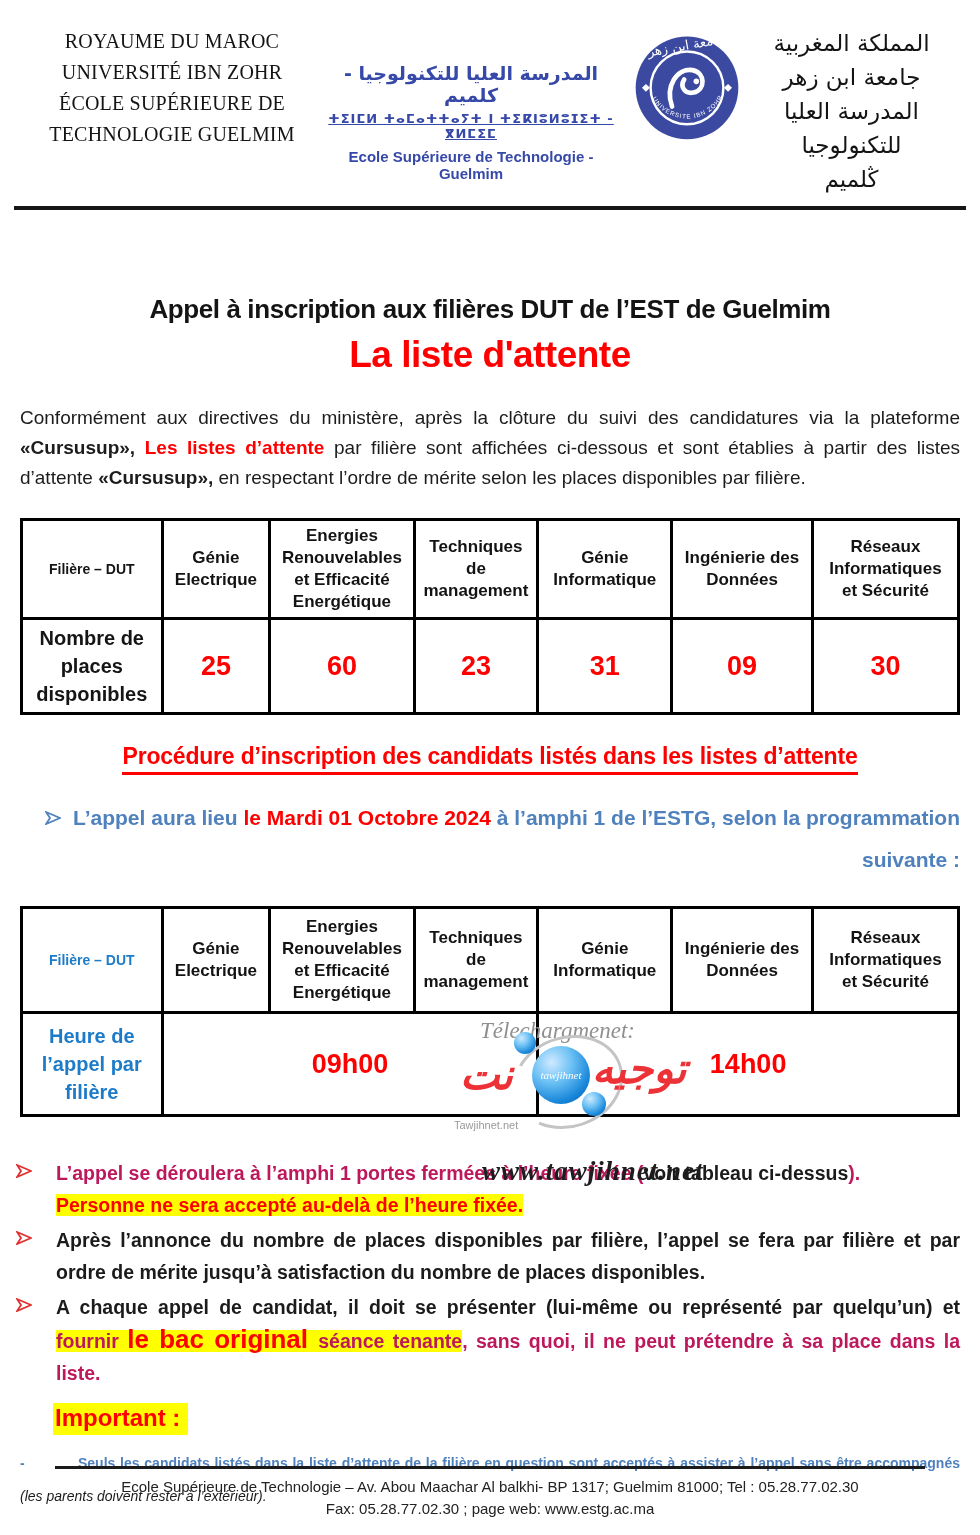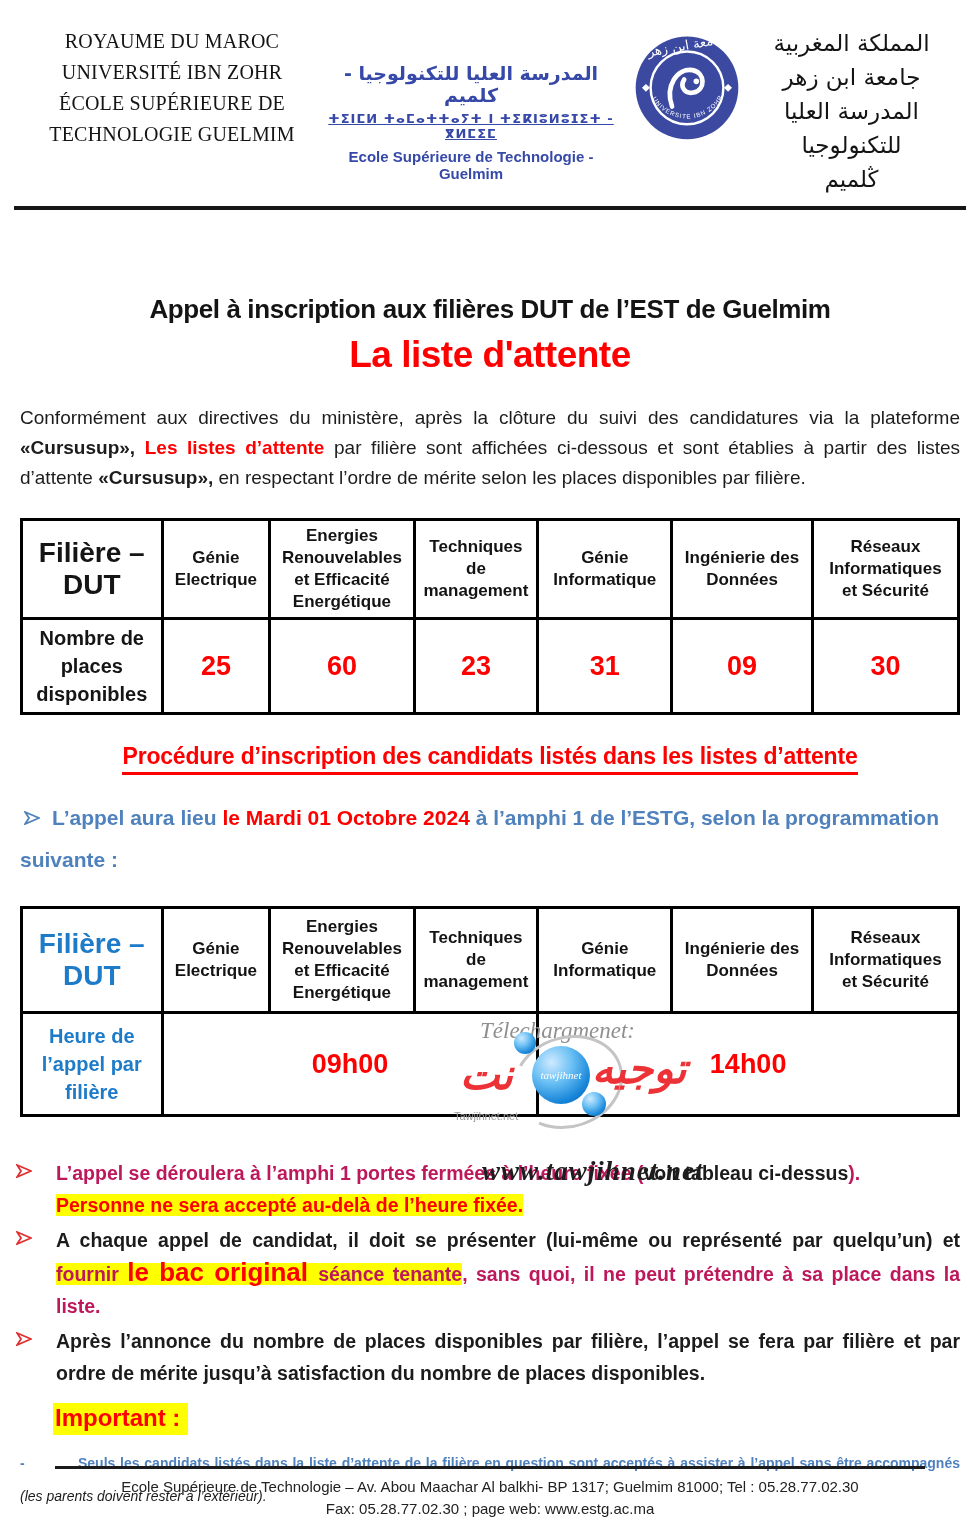--- a/index.html
+++ b/index.html
@@ -30,56 +30,56 @@
   .intro{margin:27px 20px 0 20px;font-size:19px;line-height:30px;text-align:justify;color:#1c1c1c;}
   .b{font-weight:bold;}
   .red{color:#ff0000;}
   .blue{color:#be185d;}
   .bluelbl{color:#1e7bc8;}
 
   
   .tbl{width:940px;margin:25px auto 0 auto;border-collapse:collapse;table-layout:fixed;}
   .tbl td{border:3px solid #000;text-align:center;vertical-align:middle;padding:4px 6px;}
   .tbl .hd{font-weight:bold;font-size:17px;line-height:22px;color:#131313;}
-  .tbl .lbl{font-weight:bold;font-size:28px;}
+  .tbl .lbl{font-weight:bold;font-size:14px;}
   .t1 .r1 td{height:88px;}
   .t1 .r2 td{height:80px;}
   .lbl-multi{font-weight:bold;font-size:20px;line-height:28px;}
   .num{color:#ff0000;font-weight:bold;font-size:27px;}
   .t2 .r1 td{height:94px;}
   .t2 .r2 td{height:92px;}
 
   
   .proc{margin-top:28px;text-align:center;}
   .proc span{display:inline-block;font-size:23px;font-weight:bold;color:#ff0000;
              border-bottom:3px solid #ff0000;padding-bottom:2px;letter-spacing:-.2px;}
 
   
-  .appel{margin:22px 20px 0 20px;font-size:21px;font-weight:bold;color:#4f81bd;line-height:42px;}
+  .appel{margin:22px 20px 0 20px;font-size:21px;font-weight:bold;color:#4f81bd;line-height:42px;text-align:right;}
   .arr-svg{display:inline-block;vertical-align:baseline;margin:0 12px 0 4px;}
 
   
   .t2wrap{position:relative;margin-top:16px;}
   .wm{position:absolute;top:112px;left:452px;width:320px;z-index:5;pointer-events:none;}
   .wm-caption{font-family:"Liberation Serif",serif;font-style:italic;font-size:23px;
               color:#8f8f8f;margin-left:28px;}
   .wm-logo{position:relative;height:86px;margin-top:0;}
   .wm-swirl{position:absolute;left:60px;top:-8px;width:106px;height:86px;border:3px solid #c4c4c4;
             border-left-color:transparent;border-radius:50%;transform:rotate(-18deg);}
   .wm-ar{position:absolute;font-family:"DejaVu Sans",sans-serif;font-weight:bold;
          color:#ed3237;font-size:42px;line-height:1;font-style:italic;}
   .wm-ar.rt{left:140px;top:4px;}
   .wm-ar.lt{left:8px;top:10px;}
   .ball{position:absolute;border-radius:50%;
         background:radial-gradient(circle at 34% 28%,#cfeaff 0%,#6fc2f5 35%,#1584d8 72%,#0b5ea8 100%);}
   .ball.big{left:80px;top:2px;width:58px;height:58px;display:flex;align-items:center;justify-content:center;}
   .ball.big span{color:#fff;font-style:italic;font-size:11px;font-family:"Liberation Serif",serif;}
   .ball.s1{left:62px;top:-12px;width:22px;height:22px;}
   .ball.s2{left:130px;top:48px;width:24px;height:24px;}
-  .wm-small{position:absolute;left:2px;top:66px;font-size:11px;color:#9a9a9a;}
+  .wm-small{position:absolute;left:2px;top:75px;font-size:11px;color:#9a9a9a;}
   .wm-url{margin-top:26px;margin-left:30px;font-family:"Liberation Serif",serif;
           font-weight:bold;font-style:italic;font-size:27px;color:#1d1d1d;letter-spacing:1px;}
 
   
   .rules{margin:40px 20px 0 16px;padding:0;list-style:none;
          font-size:19.5px;font-weight:bold;line-height:32px;color:#1b1b1b;}
   .rules li{position:relative;padding-left:40px;margin-bottom:3px;text-align:justify;}
   .rules .arr{position:absolute;left:0;top:7px;}
   .hl{background:#ffff00;}
   .bac{font-size:26px;color:#ff0000;font-weight:bold;}
@@ -237,27 +237,27 @@
       <svg class="arr" width="16" height="14" viewBox="0 0 16 14">
           <path d="M1 1 L15 7 L1 13 L5 7 Z" fill="none" stroke="#e03030" stroke-width="1.8"></path>
         </svg>
       <span class="blue">L’appel se déroulera à l’amphi 1 portes fermées à l’heure fixée (</span><span>voir tableau ci-dessus</span><span class="blue">).</span><br>
       <span class="hl red">Personne ne sera accepté au-delà de l’heure fixée.</span>
     </li>
     <li>
       <svg class="arr" width="16" height="14" viewBox="0 0 16 14">
           <path d="M1 1 L15 7 L1 13 L5 7 Z" fill="none" stroke="#e03030" stroke-width="1.8"></path>
         </svg>
-      <span>A chaque appel de candidat, il doit se présenter (lui-même ou représenté par quelqu’un) et </span><span class="hl"><span class="blue">fournir </span><span class="bac">le bac original </span><span class="blue">séance tenante</span></span><span class="blue">, sans quoi, il ne peut prétendre à sa place dans la liste.</span>
+      <span>Après l’annonce du nombre de places disponibles par filière, l’appel se fera par filière et par ordre de mérite jusqu’à satisfaction du nombre de places disponibles.</span>
     </li>
     <li>
       <svg class="arr" width="16" height="14" viewBox="0 0 16 14">
           <path d="M1 1 L15 7 L1 13 L5 7 Z" fill="none" stroke="#e03030" stroke-width="1.8"></path>
         </svg>
-      <span>Après l’annonce du nombre de places disponibles par filière, l’appel se fera par filière et par ordre de mérite jusqu’à satisfaction du nombre de places disponibles.</span>
+      <span>A chaque appel de candidat, il doit se présenter (lui-même ou représenté par quelqu’un) et </span><span class="hl"><span class="blue">fournir </span><span class="bac">le bac original </span><span class="blue">séance tenante</span></span><span class="blue">, sans quoi, il ne peut prétendre à sa place dans la liste.</span>
     </li>
   </ul>
 
   <div class="imp">
     <span>Important :</span>
   </div>
   <p class="note"><span class="dash">-</span><span>Seuls les candidats listés dans la liste d’attente de la filière en question sont acceptés à assister à l’appel sans être accompagnés </span><span class="plain">(les parents doivent rester à l’extérieur).</span></p>
 
   <div class="footer">
     <div class="fline"></div>

